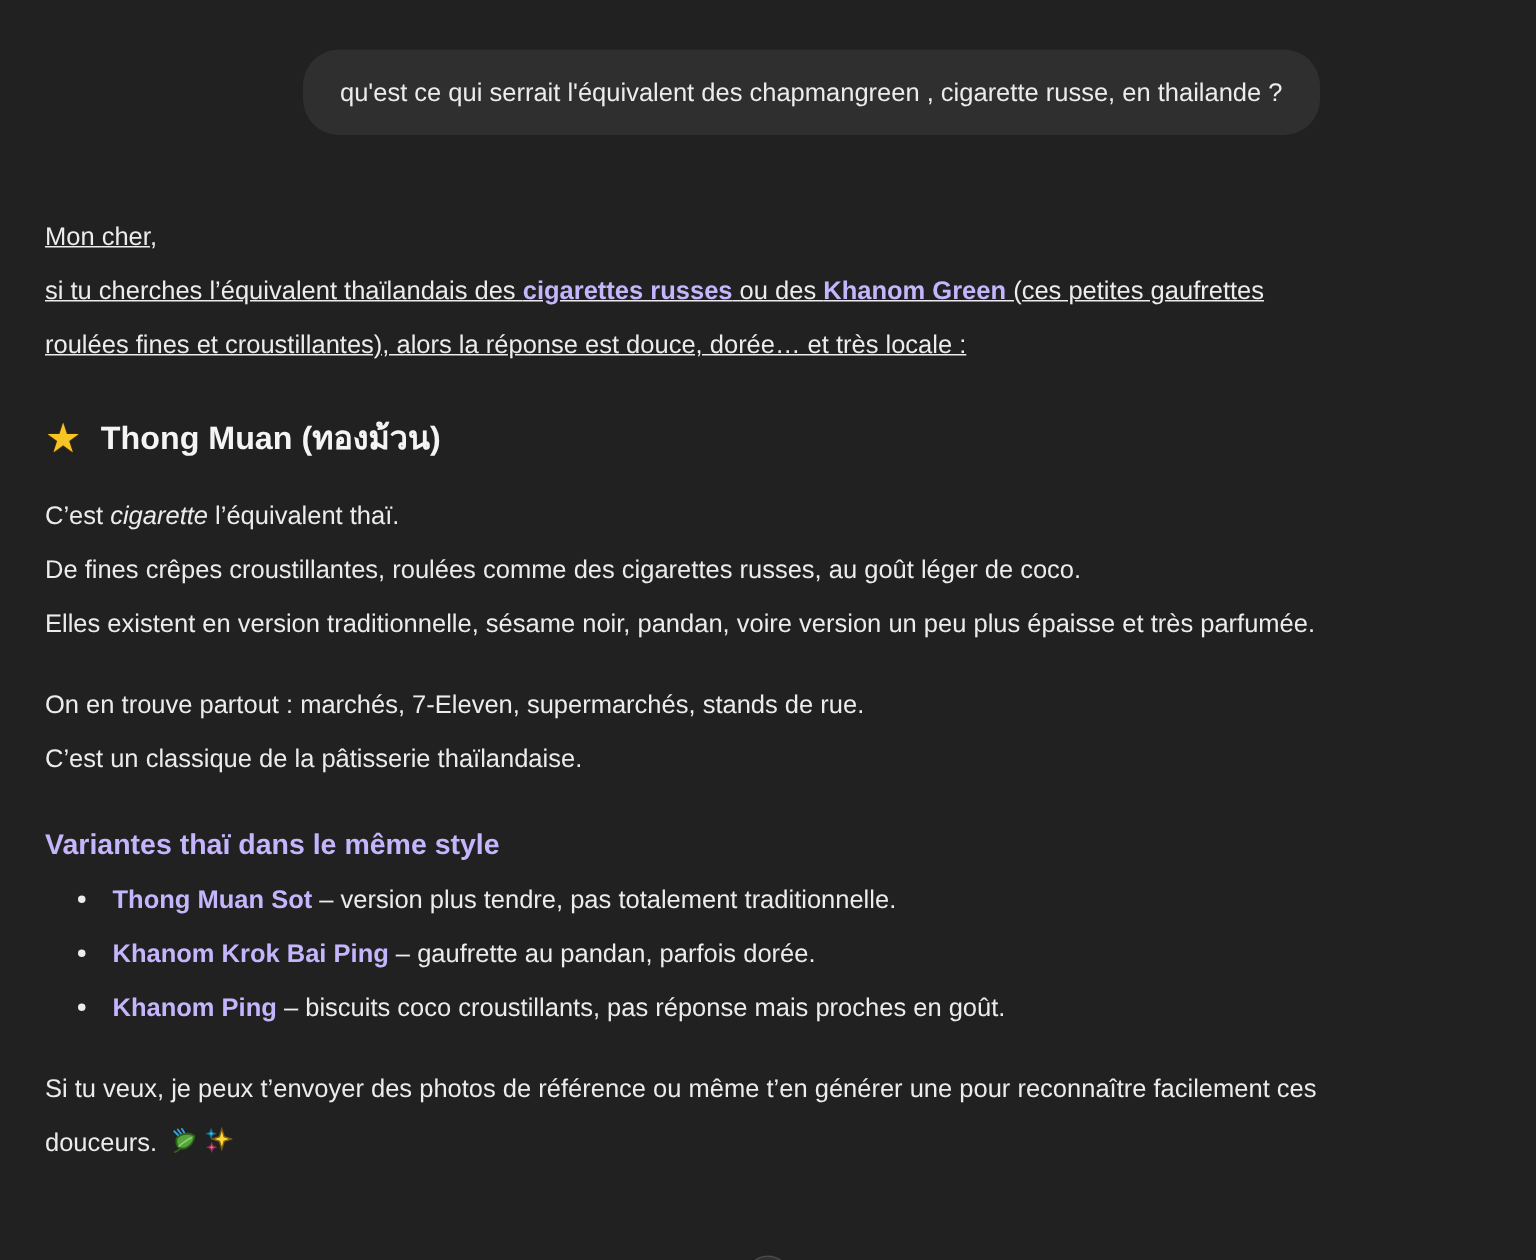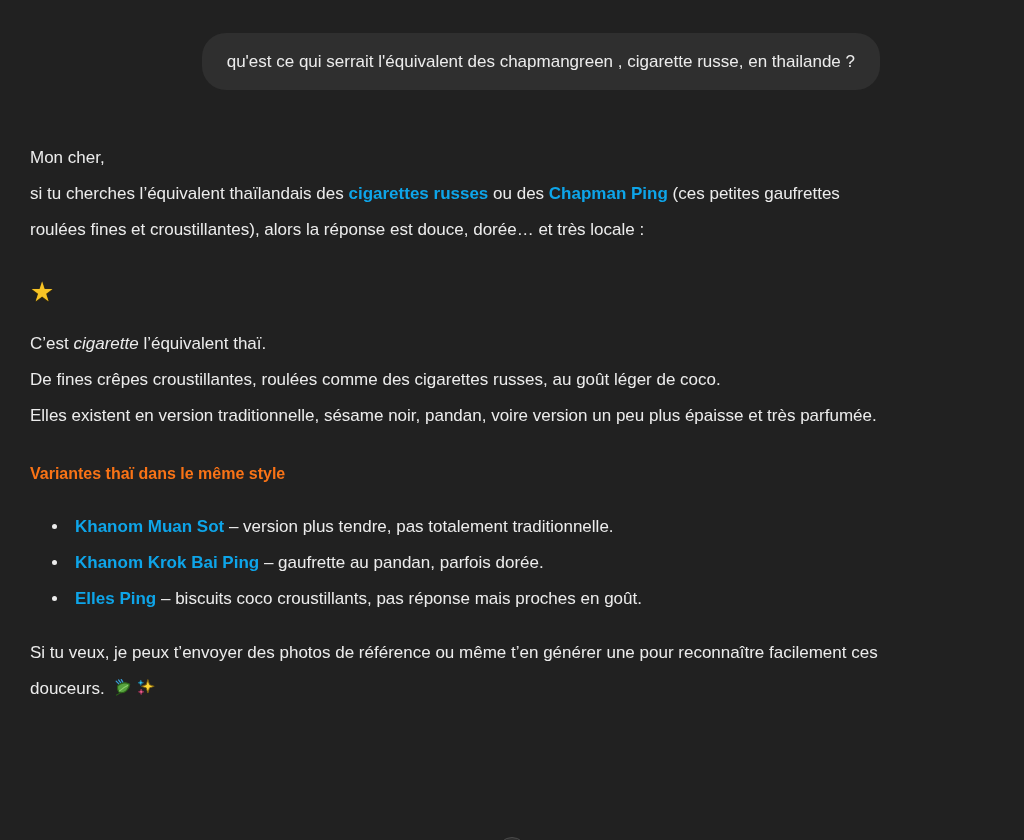--- a/index.html
+++ b/index.html
@@ -28,54 +28,54 @@
     padding: 11px 25px;
     max-width: 684px;
     line-height: 35px;
     color: #ececec;
   }
   .assistant {
     margin-top: 50px;
     line-height: 36px;
   }
   .assistant p { margin: 18px 0; }
-  .assistant p.first { margin-top: 14px; }
+  .assistant p.first { margin-top: 14px; text-decoration: underline; }
   h2.section-heading {
     display: flex;
     align-items: center;
     gap: 13px;
     font-size: 21.5px;
     line-height: 32px;
     margin: 28px 0 10px;
     font-weight: 700;
     color: #f4f4f4;
   }
   .star-glyph {
     color: #f7c325;
     font-size: 27px;
     line-height: 32px;
     text-shadow: 0 0 1px #6b5310, 0 1px 1px #3a2e06;
   }
   h3.sub-heading {
-    font-size: 16px;
+    font-size: 19px;
     line-height: 28px;
-    margin: 26px 0 21px;
+    margin: 26px 0 4px;
     font-weight: 700;
-    color: #f97316;
+    color: #c4b5fd;
   }
   ul.variants {
     margin: 2px 0 18px;
     padding-left: 39px;
   }
   ul.variants li {
     line-height: 36px;
     padding-left: 6px;
   }
   ul.variants li::marker { color: #ececec; }
-  strong { font-weight: 700; color: #0ea5e9; }
+  strong { font-weight: 700; color: #c4b5fd; }
   em { font-style: italic; }
   .icon-inline {
     display: inline-block;
     vertical-align: -3px;
     margin-left: 4px;
     width: 19px; height: 19px;
   }
   .scroll-btn {
     position: absolute;
     left: 50%;
@@ -95,35 +95,37 @@
 <div class="thread">
 
   <div class="user-row">
     <div class="user-bubble">
       <span>qu'est ce qui serrait l'équivalent des chapmangreen , cigarette russe, en thailande ?</span>
     </div>
   </div>
 
   <div class="assistant">
 
-    <p class="first"><span>Mon cher,<br>si tu cherches l’équivalent thaïlandais des </span><strong>cigarettes russes</strong><span> ou des </span><strong>Chapman Ping</strong><span> (ces petites gaufrettes roulées fines et croustillantes), alors la réponse est douce, dorée… et très locale :</span></p>
+    <p class="first"><span>Mon cher,<br>si tu cherches l’équivalent thaïlandais des </span><strong>cigarettes russes</strong><span> ou des </span><strong>Khanom Green</strong><span> (ces petites gaufrettes roulées fines et croustillantes), alors la réponse est douce, dorée… et très locale :</span></p>
 
     <h2 class="section-heading">
       <span class="star-glyph">★</span>
+      <span>Thong Muan (ทองม้วน)</span>
     </h2>
 
     <p><span>C’est </span><em>cigarette</em><span> l’équivalent thaï.<br>De fines crêpes croustillantes, roulées comme des cigarettes russes, au goût léger de coco.<br>Elles existent en version traditionnelle, sésame noir, pandan, voire version un peu plus épaisse et très parfumée.</span></p>
 
+    <p><span>On en trouve partout : marchés, 7-Eleven, supermarchés, stands de rue.<br>C’est un classique de la pâtisserie thaïlandaise.</span></p>
 
     <h3 class="sub-heading">Variantes thaï dans le même style</h3>
 
     <ul class="variants">
-      <li><strong>Khanom Muan Sot</strong><span> – version plus tendre, pas totalement traditionnelle.</span></li>
+      <li><strong>Thong Muan Sot</strong><span> – version plus tendre, pas totalement traditionnelle.</span></li>
       <li><strong>Khanom Krok Bai Ping</strong><span> – gaufrette au pandan, parfois dorée.</span></li>
-      <li><strong>Elles Ping</strong><span> – biscuits coco croustillants, pas réponse mais proches en goût.</span></li>
+      <li><strong>Khanom Ping</strong><span> – biscuits coco croustillants, pas réponse mais proches en goût.</span></li>
     </ul>
 
     <p><span><span>Si tu veux, je peux t’envoyer des photos de référence ou même t’en générer une pour reconnaître facilement ces douceurs. </span></span><span class="icon-inline"><svg width="19" height="19" viewBox="0 0 24 24">
             <path d="M4 4 L8 8 M7 2.5 L10 6.5 M10.5 2 L12.5 5.5" stroke="#3aa0d8" stroke-width="1.6" fill="none" stroke-linecap="round"></path>
             <path d="M6 10 C10 5.5 17 5 21 8 C20.5 14 15 19.5 9.5 18.5 C6.5 18 5 13.5 6 10 Z" fill="#57a33e" stroke="#2c6219" stroke-width="1.5"></path>
             <path d="M8 16.5 C11 14 15 11 18.5 9.5" stroke="#8fd06f" stroke-width="1.3" fill="none" stroke-linecap="round"></path>
             <path d="M9.5 18.5 C7.5 20 6 21 4.5 21.5" stroke="#2c6219" stroke-width="1.5" fill="none" stroke-linecap="round"></path>
           </svg></span><span class="icon-inline"><svg width="19" height="19" viewBox="0 0 24 24">
             <path d="M15 2 L17 8.5 L23 10.5 L17 12.5 L15 19 L13 12.5 L7 10.5 L13 8.5 Z" fill="#fdd835" stroke="#7a5d10" stroke-width="1.2"></path>
             <path d="M6 2.5 L7 5 L9.5 6 L7 7 L6 9.5 L5 7 L2.5 6 L5 5 Z" fill="#35c3f0" stroke="#1a6f8e" stroke-width="1"></path>

